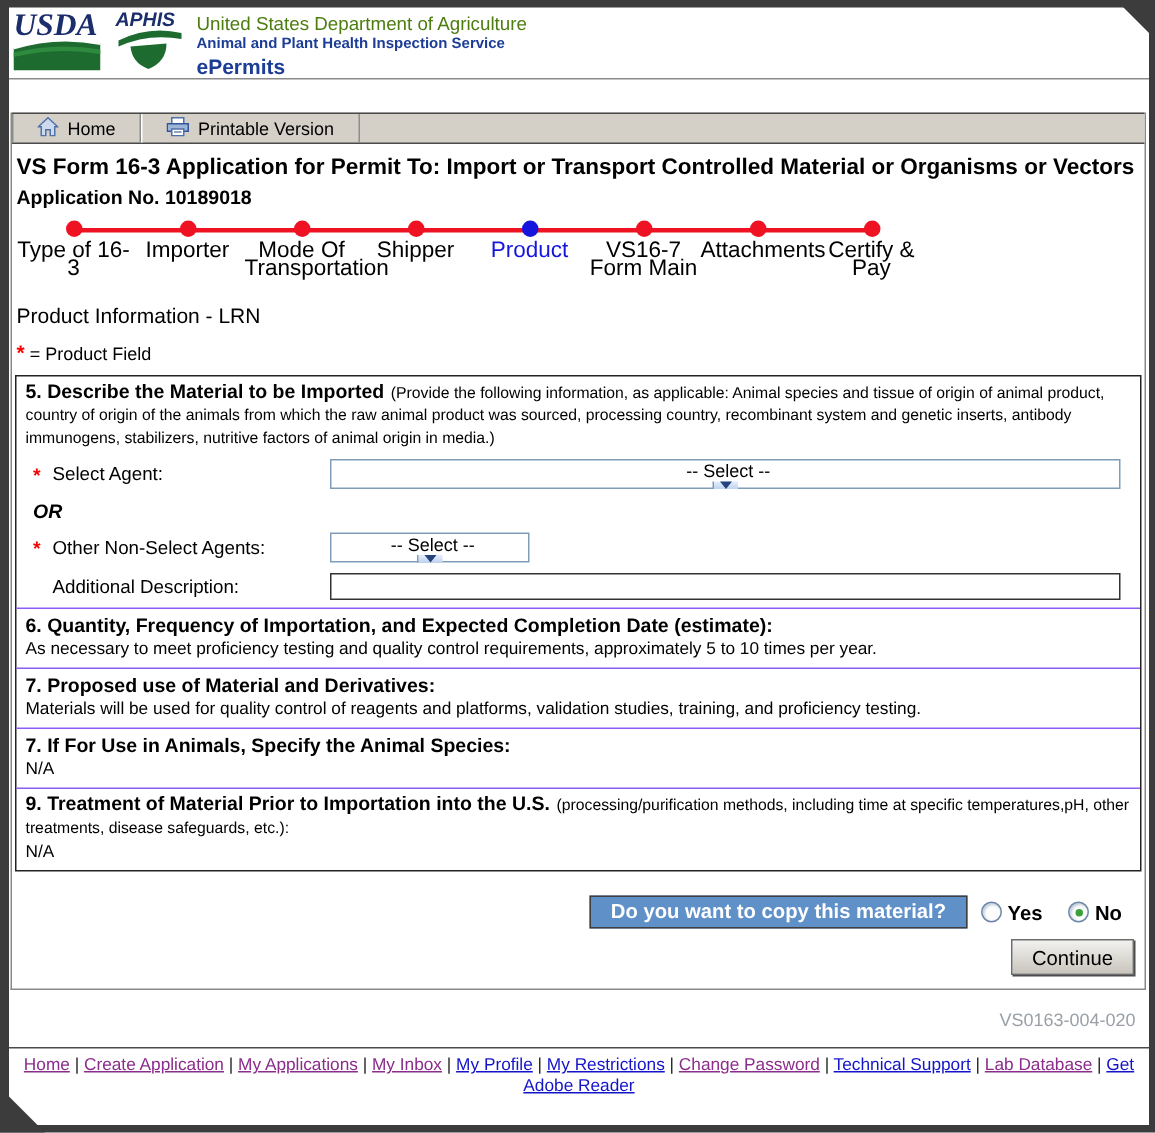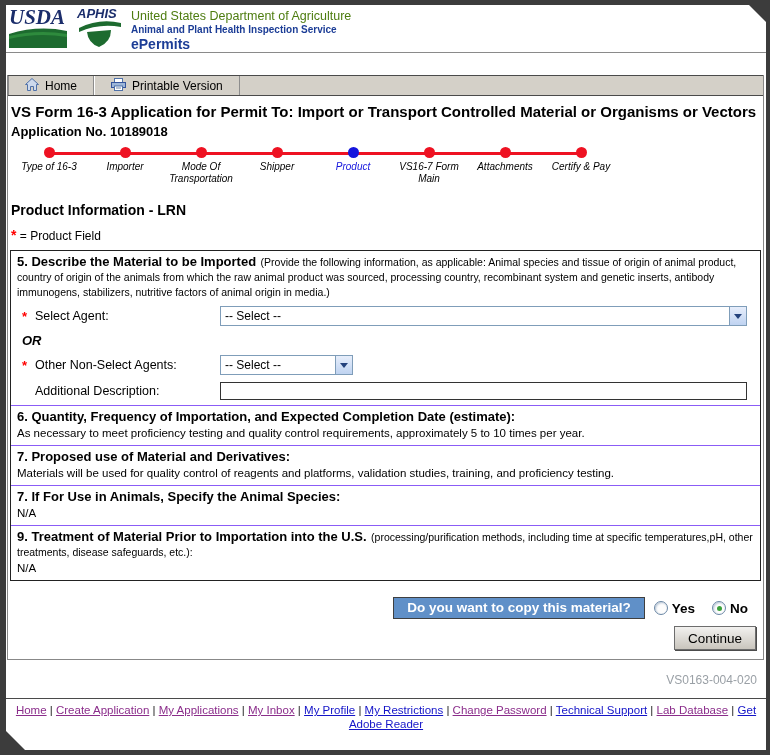--- a/index.html
+++ b/index.html
@@ -41,44 +41,44 @@
   .page-title { margin:7px 6px 0 3px; font-size:15px; line-height:18px; font-weight:bold; }
   .app-no { margin:3px 0 0 3px; font-size:13px; font-weight:bold; }
 
   
   .stepper { position:relative; margin:6px 0 0 3px; width:610px; height:46px; }
   .step-line { position:absolute; top:7px; left:38px; width:532px; height:3px; background:#ee1222; }
   .steps { display:flex; position:relative; }
   .step { width:76px; text-align:center; }
   .dot { display:block; margin:2px auto 3px; width:11px; height:11px; border-radius:50%; background:#ee1222; }
   .dot.active { background:#1515dd; }
-  .step-label { display:block; font-size:10px; line-height:12px; color:#000;font-style:italic; }
+  .step-label { display:block; font-size:15px; line-height:12px; color:#000; }
   .step-label.active { color:#1515dd; }
 
-  .section-heading { margin:11px 0 0 3px; font-size:14px; font-weight:bold; }
+  .section-heading { margin:11px 0 0 3px; font-size:14px; font-weight:normal; }
   .required-note { margin:9px 0 7px 3px; font-size:12px; }
   .req-star { color:#f00; font-weight:bold; font-size:14px; }
 
   
   .qbox { margin:0 2px 0 2px; border:1px solid #222; }
   .sec { padding:3px 7px 5px 6px; border-top:1px solid #8b5cf6; }
   .sec:first-child { border-top:none; }
   .sec-title { font-weight:bold; font-size:13px; }
   .sec-hint  { font-size:10.5px; }
   .sec-answer{ font-size:11.5px; margin-top:3px; line-height:13px; }
   .sec-text  { line-height:14px; }
 
   .frow { display:flex; align-items:center; margin-top:7px; padding-left:5px; }
   .req  { width:13px; color:#f00; font-weight:bold; font-size:13px; }
   .flabel { width:185px; font-size:12.5px; }
   .or-label { margin:7px 0 0 5px; font-weight:bold; font-size:13px;font-style:italic; }
 
   
   .xp-select { height:20px; border:1px solid #7f9db9; background:#fff; display:flex;
-    align-items:center; justify-content:space-between; cursor:default; }
+    align-items:center; justify-content:space-between; cursor:default;flex-direction:column; }
   .xp-select.wide  { width:527px; }
   .xp-select.small { width:133px; }
   .xp-value { font-size:12px; padding-left:4px; color:#000; }
   .xp-arrow-btn { width:17px; height:18px; border-left:1px solid #7f9db9;
     background:linear-gradient(#e7eefb,#bfd3f1); display:flex; align-items:center; justify-content:center; }
   .xp-arrow { width:0; height:0; border-left:4px solid transparent; border-right:4px solid transparent;
     border-top:5px solid #24427c; }
   .text-input { width:527px; height:18px; border:1px solid #333; font-size:12px; padding:0 3px;
     font-family:"Liberation Sans", sans-serif; }
 

